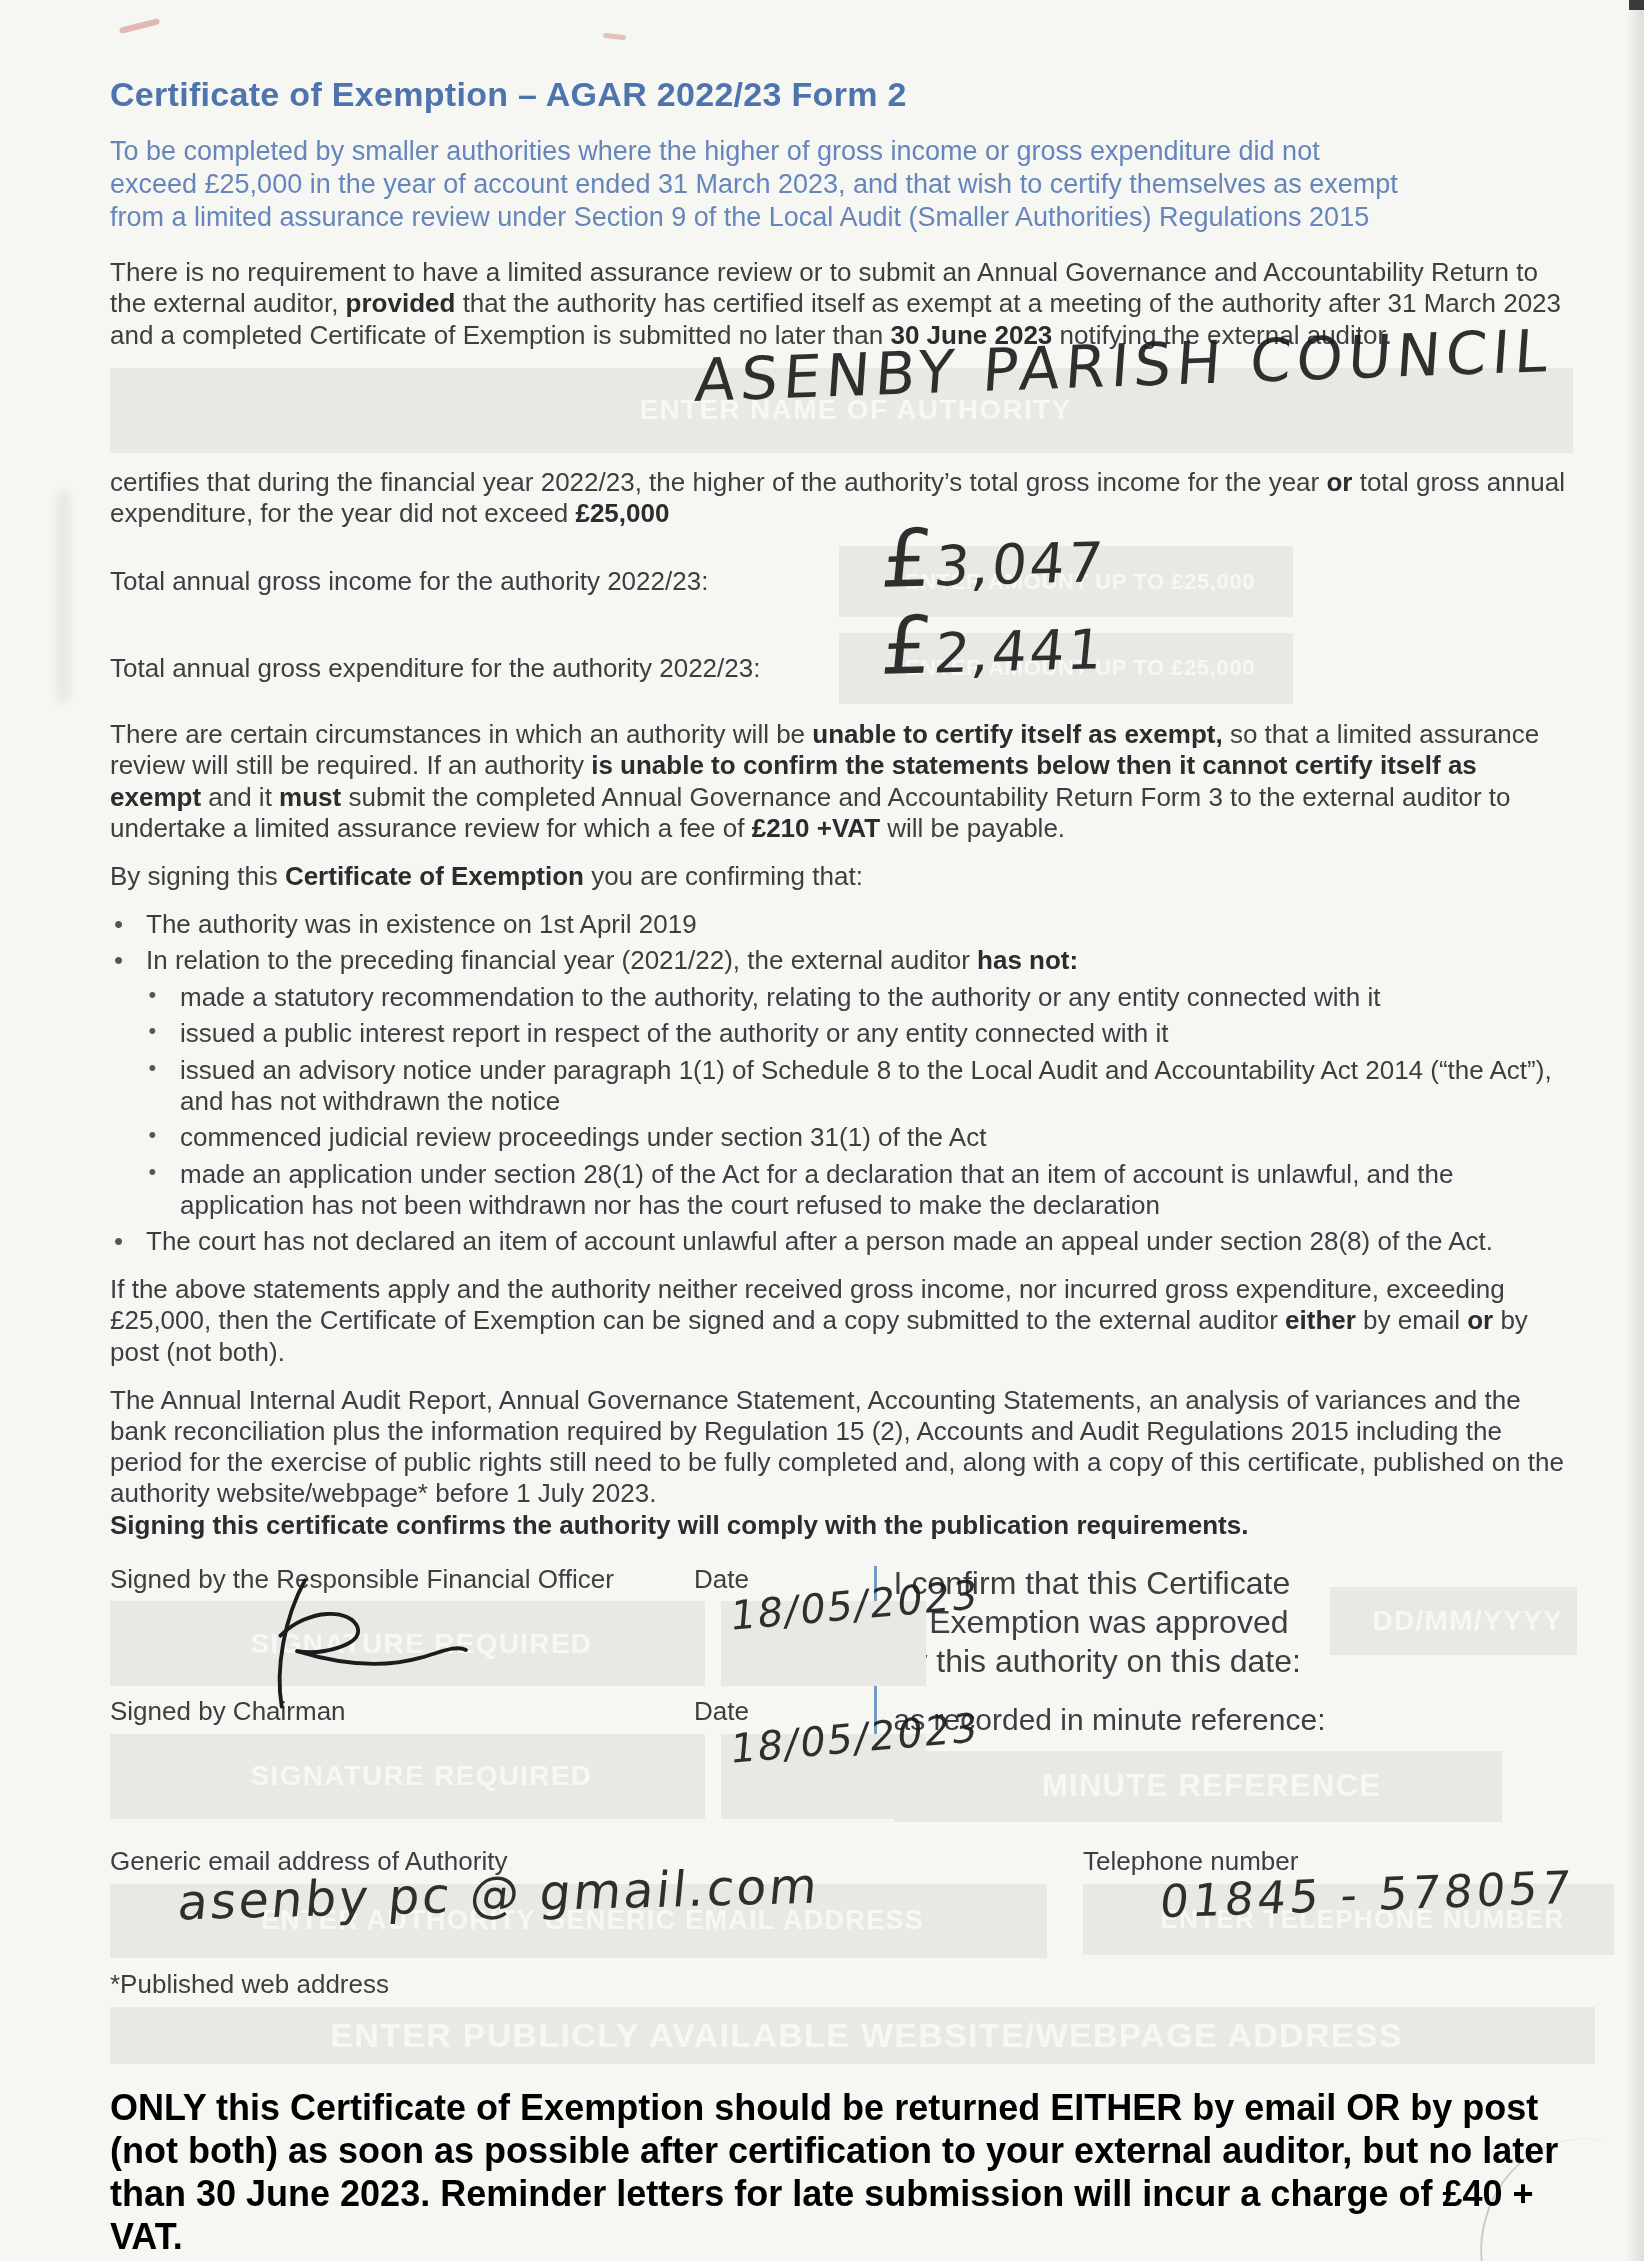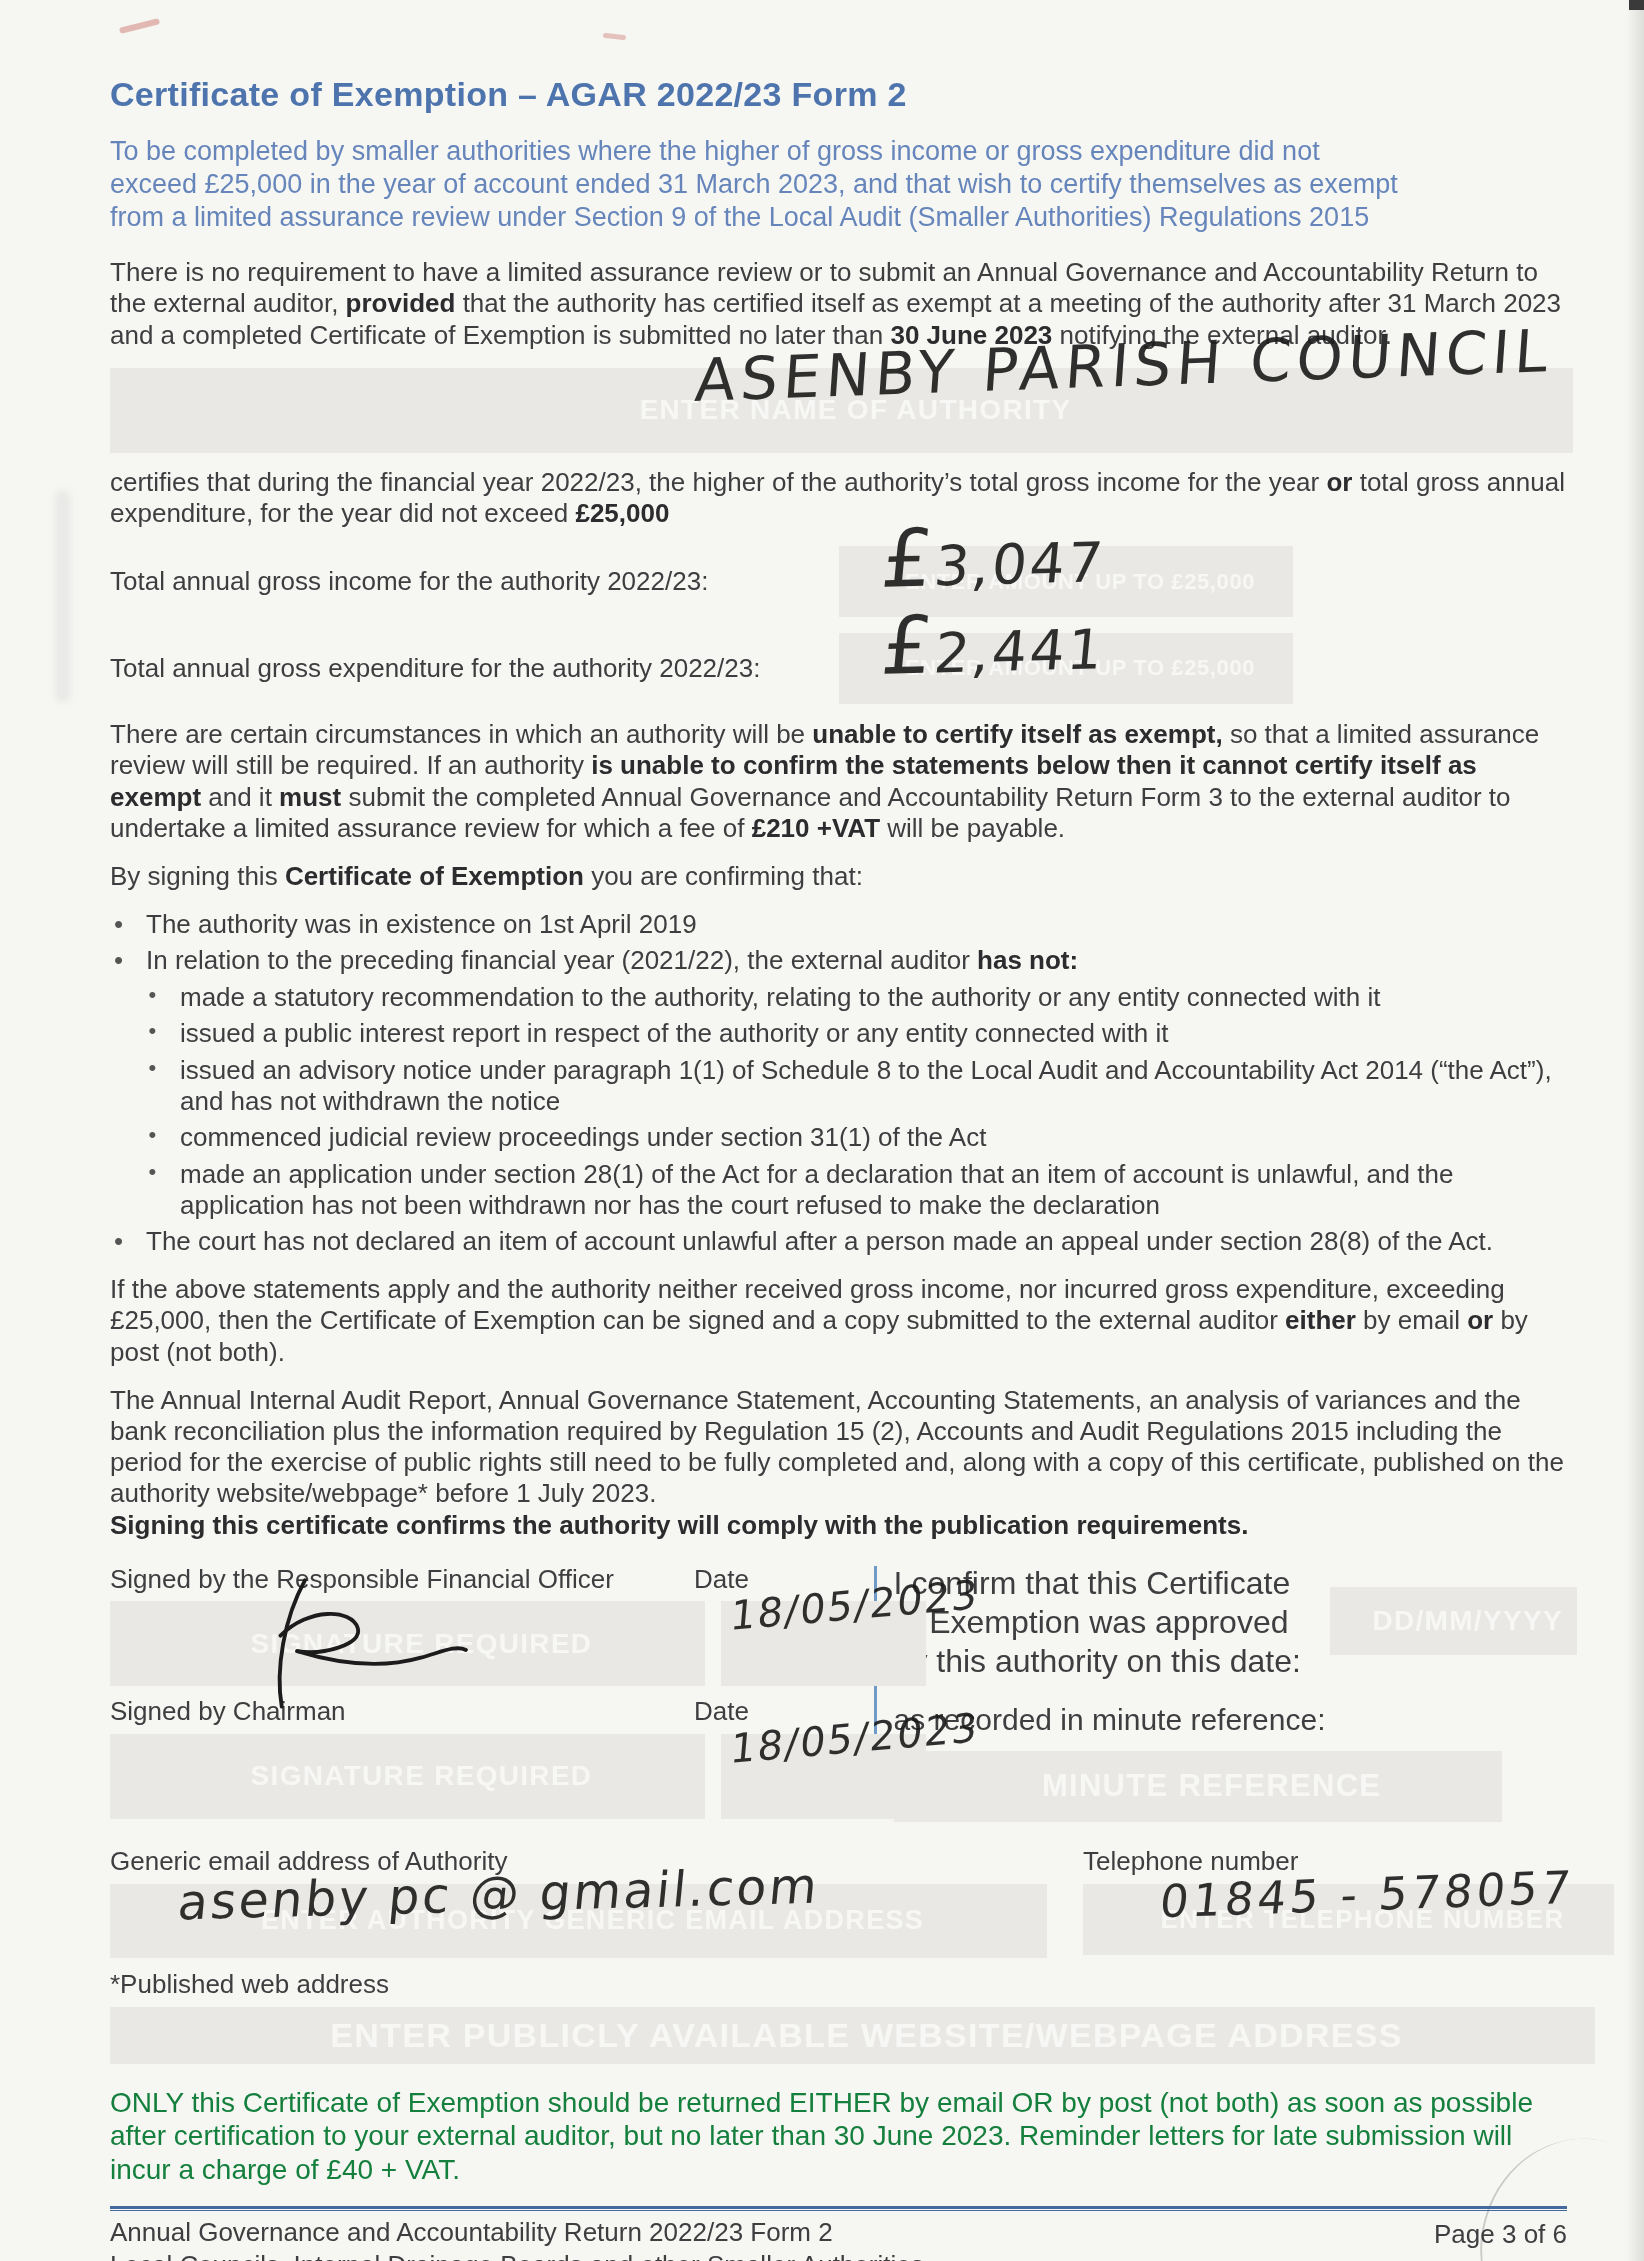--- a/index.html
+++ b/index.html
@@ -126,21 +126,21 @@
     position:absolute;left:77px;top:-15.5px;
     font-size:45px;letter-spacing:3.9px;
     transform:rotate(-2deg) skewX(-8deg);
   }
   .web-label{margin-top:11.6px;}
   .web-box{width:1457px;height:57px;margin-top:5.2px;}
   .web-box .ph{font-size:34px;}
 
   .only-para{
     margin:22px 0 0 0;max-width:1477px;
-    font-size:28px;line-height:1.2;font-weight:normal;color:#15803d;
+    font-size:36px;line-height:1.2;font-weight:bold;color:#000000;
   }
 
   .footer{margin-top:19.3px;}
   .rule{position:relative;border-top:3.9px solid #44699f;height:7.7px;width:1457px;}
   .rule::after{content:"";position:absolute;left:0;right:0;top:1.9px;border-top:1.9px solid #44699f;}
   .footer-row{display:flex;justify-content:space-between;align-items:flex-start;width:1457px;}
   .footer-left p{margin:0;font-size:26px;line-height:1.25;}
   .footer-page{margin:2.6px 0 0 0;font-size:26px;}
 
   

